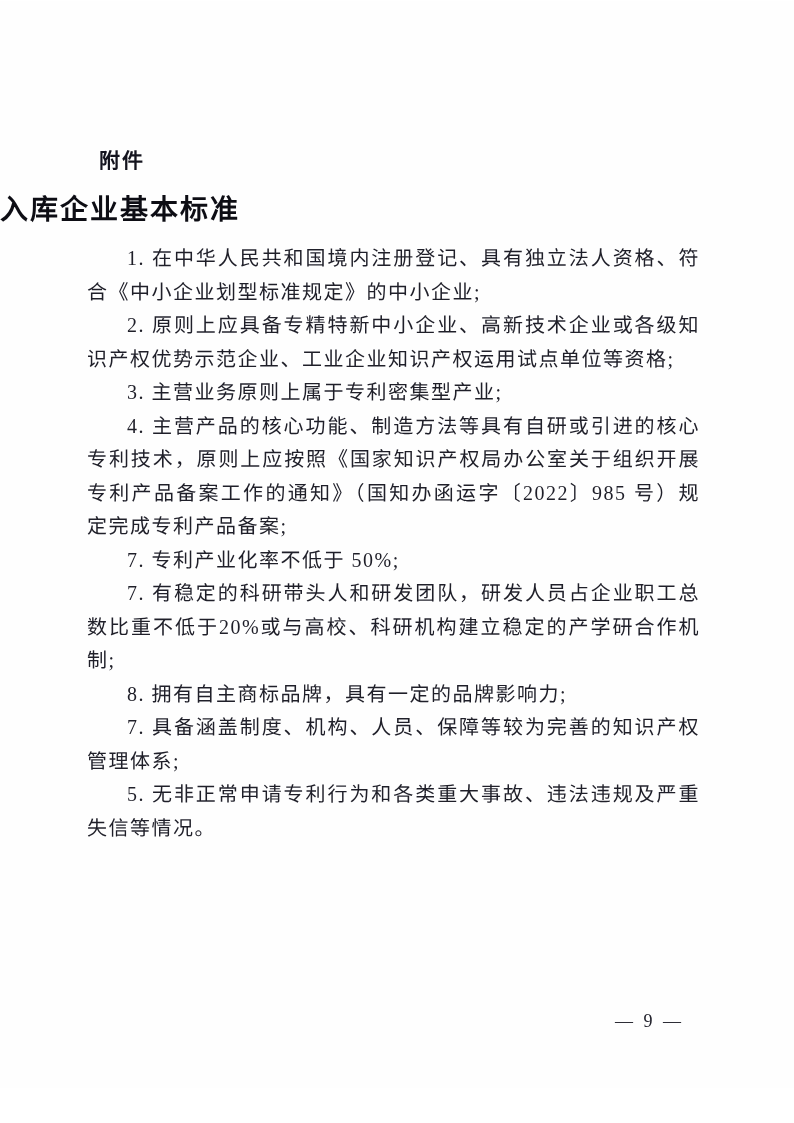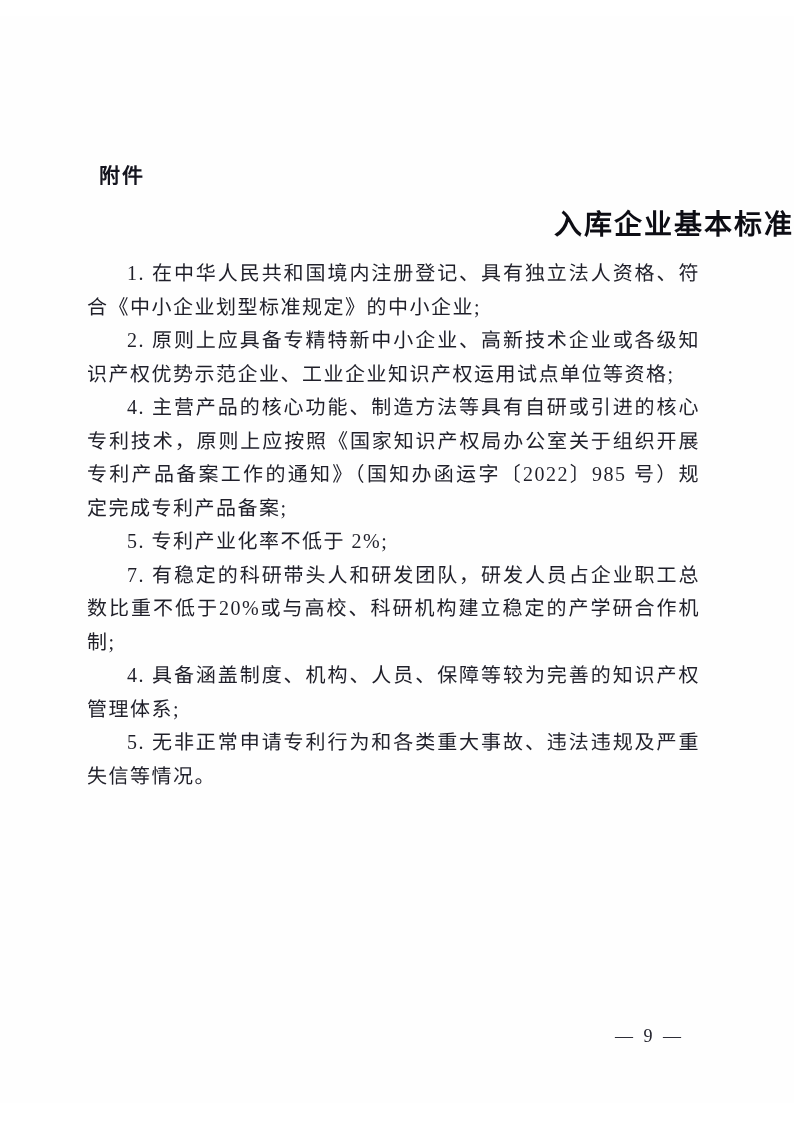--- a/index.html
+++ b/index.html
@@ -4,21 +4,21 @@
 <style>
   html, body {
     margin: 0;
     padding: 0;
     background: #ffffff;
   }
   .page {
     position: relative;
     width: 794px;
     height: 1087px;
-    margin: 16px auto;
+    margin: 1px auto;
     background: #fefefe;
     overflow: hidden;
     font-family: "Liberation Serif", "DejaVu Serif", serif;
     color: #21212b;
     text-decoration: underline;
   }
   .attachment-label {
     position: absolute;
     left: 99px;
     top: 143px;
@@ -27,21 +27,21 @@
     letter-spacing: 2px;
     color: #14141e;
     font-family: "Liberation Sans", "DejaVu Sans", sans-serif;
   }
   .doc-title {
     position: absolute;
     left: 0;
     right: 0;
     top: 186px;
     margin: 0;
-    text-align: right;
+    text-align: left;
     font-size: 28px;
     font-weight: 700;
     letter-spacing: 2px;
     color: #0d0d14;
   }
   .doc-body {
     position: absolute;
     left: 87px;
     top: 241px;
     width: 613px;
@@ -70,22 +70,24 @@
 
 <div class="page">
 
   <div class="attachment-label">附件</div>
 
   <h1 class="doc-title">入库企业基本标准</h1>
 
   <div class="doc-body">
     <p>1. 在中华人民共和国境内注册登记、具有独立法人资格、符合《中小企业划型标准规定》的中小企业;</p>
     <p>2. 原则上应具备专精特新中小企业、高新技术企业或各级知识产权优势示范企业、工业企业知识产权运用试点单位等资格;</p>
+    <p>3. 主营业务原则上属于专利密集型产业;</p>
     <p>4. 主营产品的核心功能、制造方法等具有自研或引进的核心专利技术，原则上应按照《国家知识产权局办公室关于组织开展专利产品备案工作的通知》（国知办函运字〔2022〕985 号）规定完成专利产品备案;</p>
-    <p>5. 专利产业化率不低于 2%;</p>
+    <p>7. 专利产业化率不低于 50%;</p>
     <p>7. 有稳定的科研带头人和研发团队，研发人员占企业职工总数比重不低于20%或与高校、科研机构建立稳定的产学研合作机制;</p>
-    <p>4. 具备涵盖制度、机构、人员、保障等较为完善的知识产权管理体系;</p>
+    <p>8. 拥有自主商标品牌，具有一定的品牌影响力;</p>
+    <p>7. 具备涵盖制度、机构、人员、保障等较为完善的知识产权管理体系;</p>
     <p>5. 无非正常申请专利行为和各类重大事故、违法违规及严重失信等情况。</p>
   </div>
 
   <div class="page-number">— 9 —</div>
 
 </div>
 
 </body></html>

